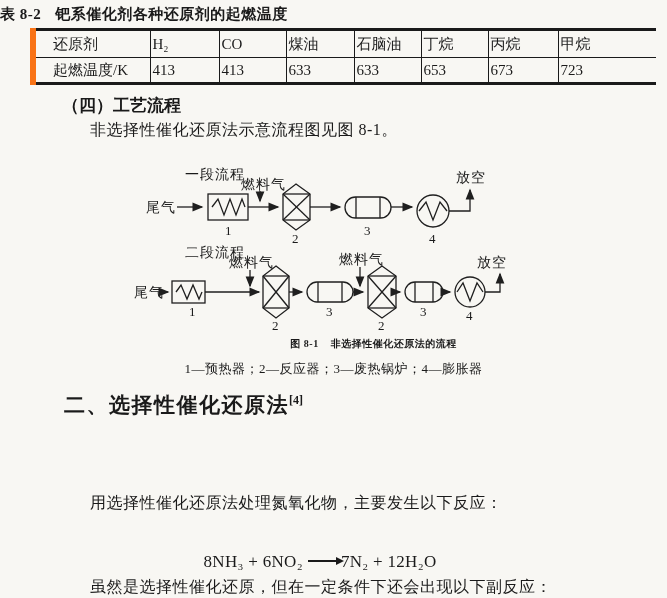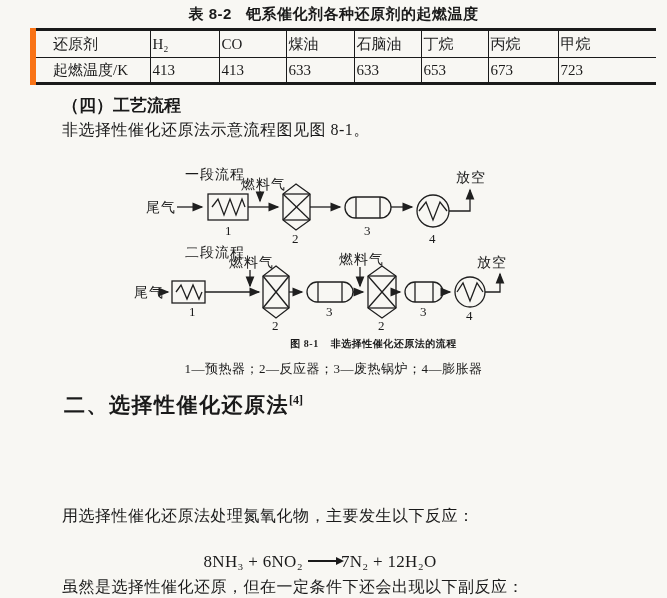--- a/index.html
+++ b/index.html
@@ -5,22 +5,22 @@
   * { margin:0; padding:0; box-sizing:border-box; }
   html,body { background:#e9e8e4; }
   .page {
     position:relative; width:667px; height:598px;
     background:#f8f7f3; color:#1a1a1a; overflow:hidden;
     font-family:"Liberation Serif","DejaVu Serif",serif;
   }
   .hei { font-family:"Liberation Sans","DejaVu Sans",sans-serif; font-weight:bold; }
 
   .table-title {
-    position:absolute; top:5px; left:0; width:100%; text-align:center;
-    font-family:Liberation Sans, sans-serif;
+    position:absolute; top:5px; left:0; width:100%; 
+    font-family:Liberation Serif, serif;
     font-weight:bold; font-size:15px; letter-spacing:0.5px;
   }
   .table-title .tno { margin-right:14px; }
 
   table.data {
     position:absolute; top:28px; left:30px; width:626px;
     border-collapse:collapse; font-size:15px;
     border-top:3px solid #1a1a1a; border-bottom:3px solid #1a1a1a;
     border-left:6px solid #f97316;
   }
@@ -28,21 +28,21 @@
     border-right:1px solid #1a1a1a; font-weight:normal;
     text-align:left; padding:0 2px;
   }
   table.data th:last-child, table.data td:last-child { border-right:none; }
   table.data thead th { height:28px; border-bottom:1.5px solid #1a1a1a; }
   table.data tbody td { height:26px; }
   table.data .rowhead { text-align:left; padding-left:17px; }
 
   .abs { position:absolute; }
   .h-sub { font-size:17px; }                    
-  .body-text { font-size:16px; letter-spacing:0.5px; }
+  .body-text { font-size:16px; letter-spacing:0.5px;margin-left:28px; }
   .h-main {
     font-size:21px; font-weight:bold; letter-spacing:1.5px;
     font-family:"Liberation Serif","DejaVu Serif",serif;
   }
   .h-main sup { font-size:12px; letter-spacing:0; font-weight:bold; }
 
   .scr-para {
     left:27px; top:428px; width:636px;
     font-size:16px; line-height:26.5px; letter-spacing:0.6px;
     text-align:justify; text-indent:35px;
@@ -251,21 +251,21 @@
   <div class="abs diagram-caption">
     <span class="cno">图 8-1</span><span>非选择性催化还原法的流程</span>
   </div>
   <div class="abs diagram-legend">1—预热器；2—反应器；3—废热锅炉；4—膨胀器</div>
 
   <div class="abs h-main" style="left:64px; top:391px;">
     <span>二、选择性催化还原法</span><sup>[4]</sup>
   </div>
 
 
-  <div class="abs body-text" style="left:62px; top:506px;">用选择性催化还原法处理氮氧化物，主要发生以下反应：</div>
+  <div class="abs body-text" style="left:62px; top:493px;">用选择性催化还原法处理氮氧化物，主要发生以下反应：</div>
 
   <div class="abs eq eq2">
     <span>8NH₃ + 6NO₂</span><span class="eqarrow"></span><span>7N₂ + 12H₂O</span>
   </div>
 
   <div class="abs body-text" style="left:62px; top:577px;">虽然是选择性催化还原，但在一定条件下还会出现以下副反应：</div>
 
 </div>
 
 </body></html>

